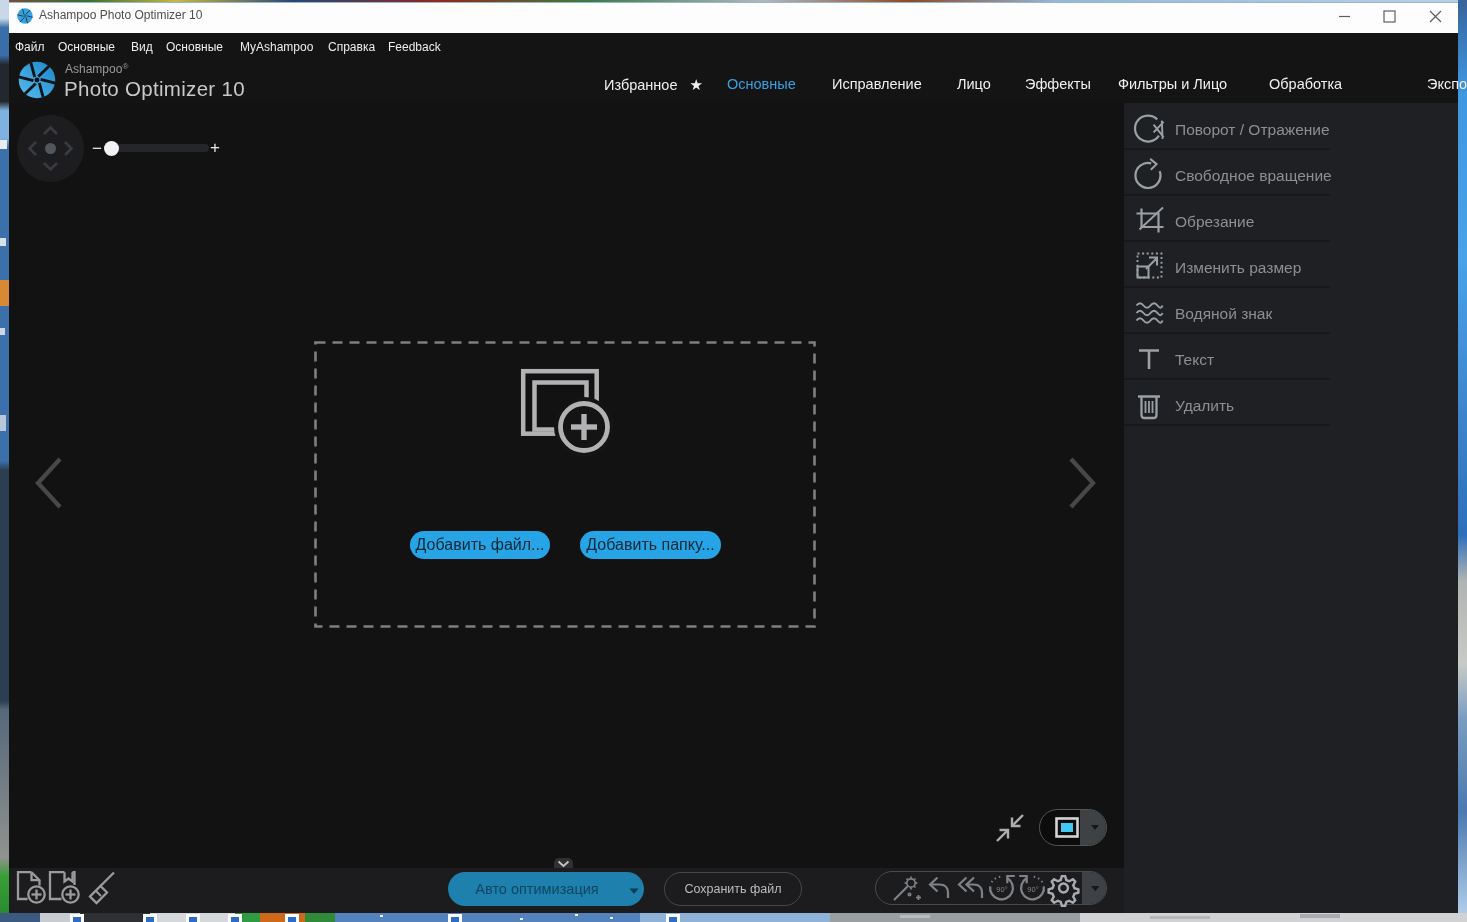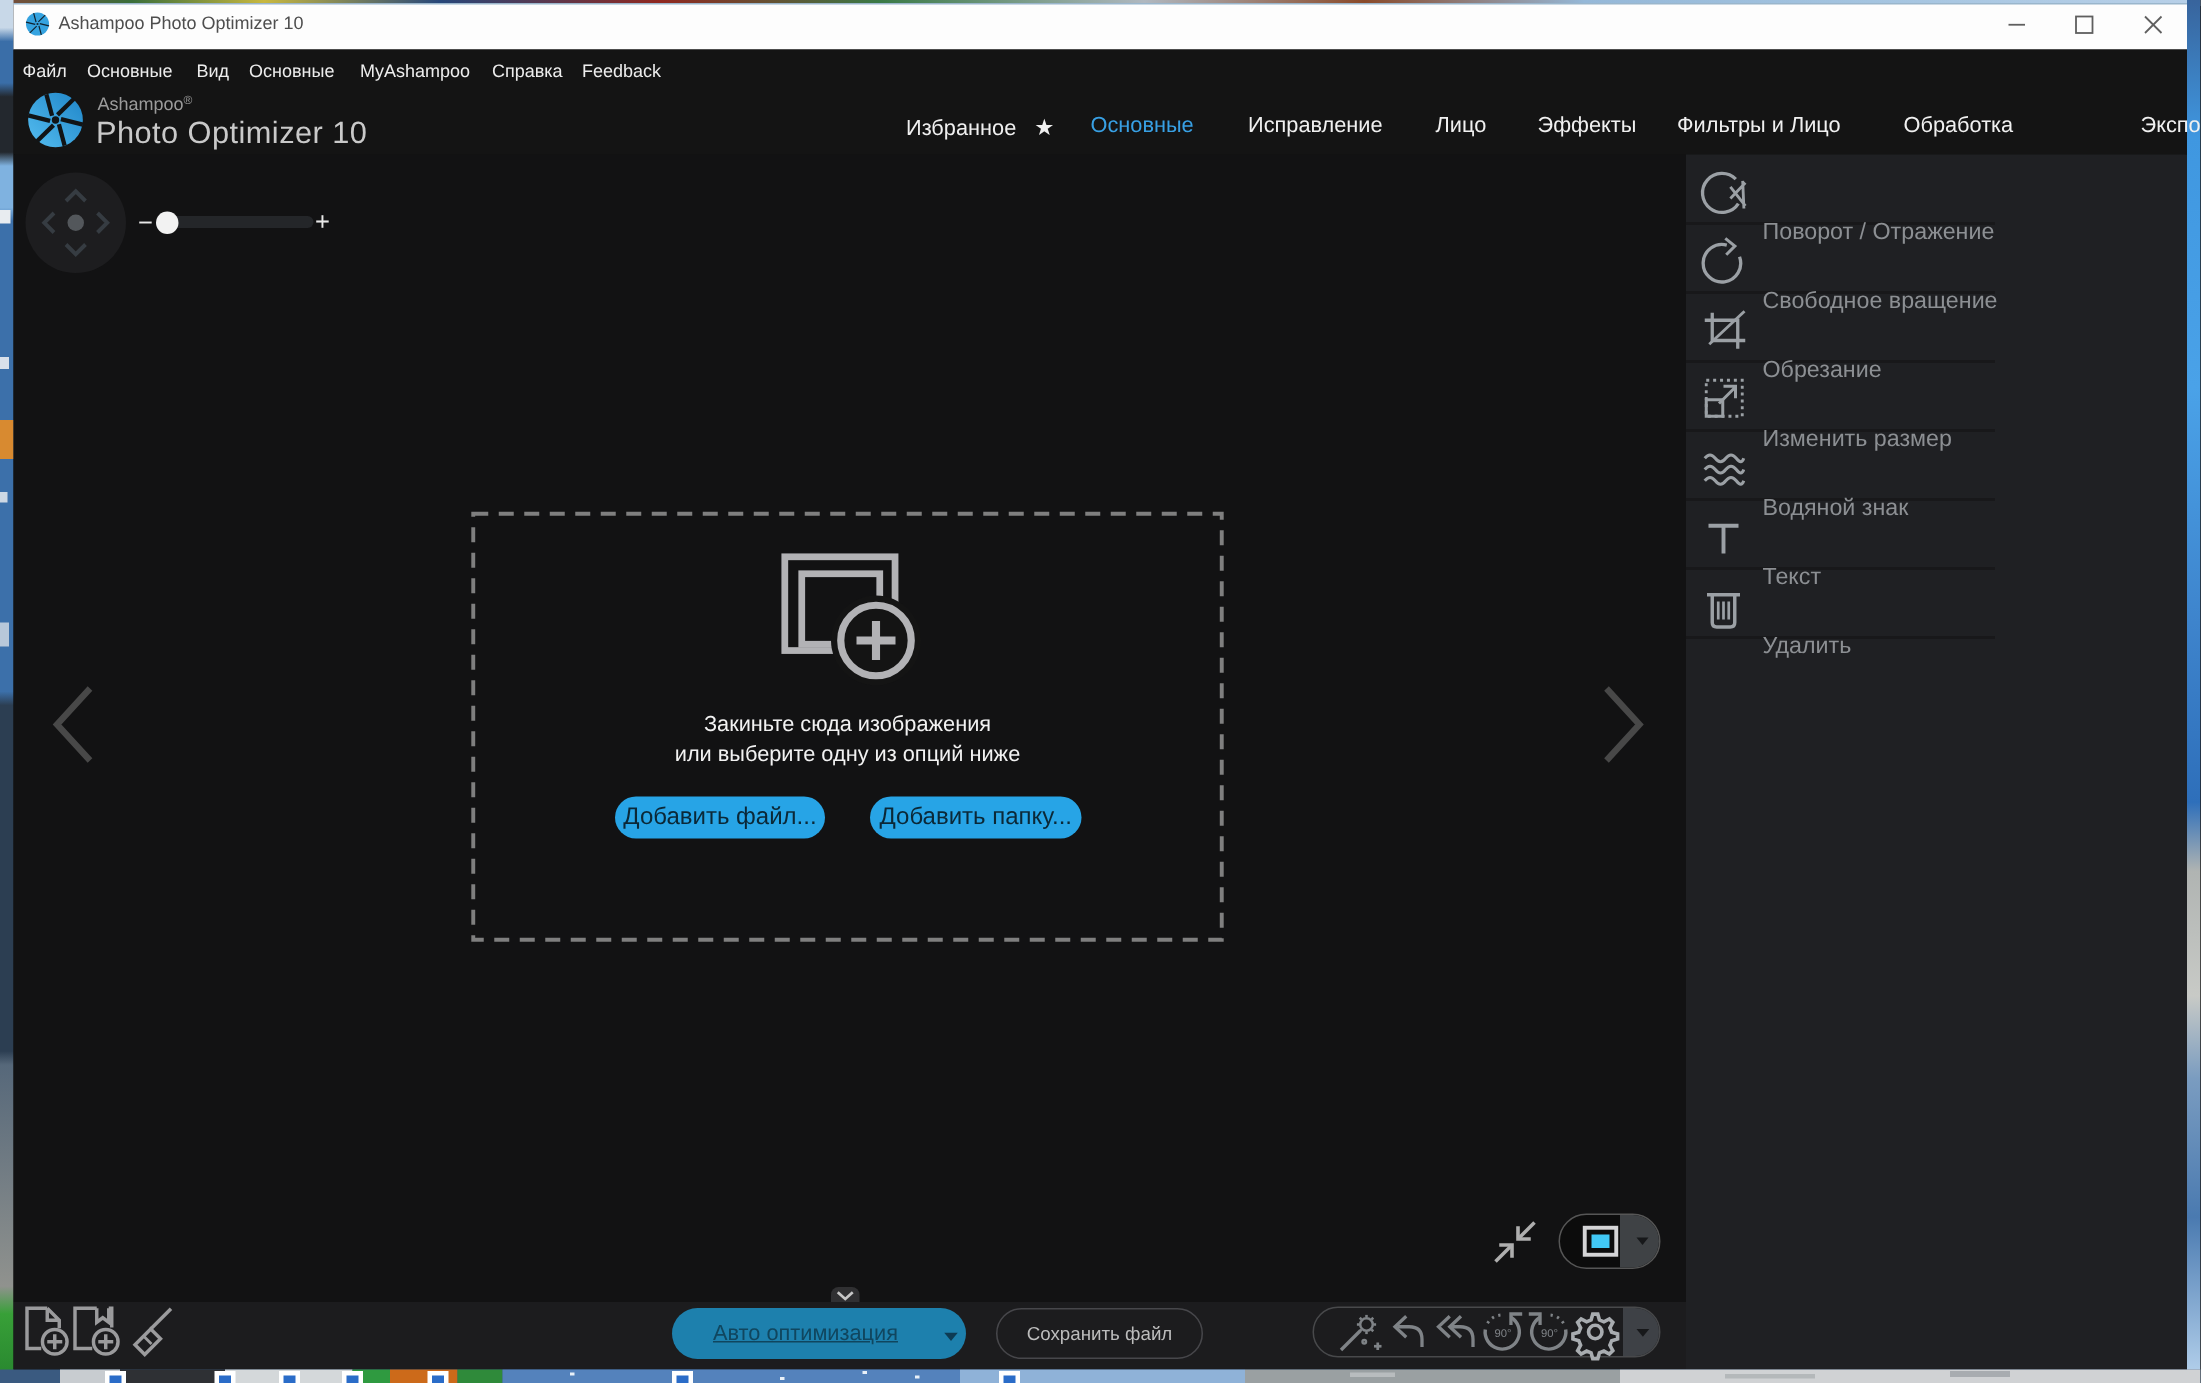--- a/index.html
+++ b/index.html
@@ -50,33 +50,33 @@
   .dzbtn { top:531px; height:28px; border-radius:14px; background:#27a4e6; color:#0b2837; font-size:16px; text-align:center; line-height:28px; position:absolute; }
   #dzbtn1 { left:410px; width:140px; }
   #dzbtn2 { left:580px; width:141px; }
   #dzlink { left:314px; top:582px; width:502px; text-align:center; font-size:13px; color:#f2f2f2; }
   #dzlink span { border-bottom:1px solid #e0e0e0; padding-bottom:2px; }
 
   
   #toolbar { left:9px; top:868px; width:1115px; height:45px; background:#1c1c1e; }
   #collapse { left:554px; top:858px; width:19px; height:10px; background:#303032; border-radius:5px 5px 0 0; }
 
-  #autobtn { left:448px; top:872px; width:196px; height:34px; border-radius:17px; background:#1d80ad; color:#10465f; font-size:14.5px; text-align:center; line-height:34px; padding-right:18px;text-decoration:underline; }
+  #autobtn { left:448px; top:872px; width:196px; height:34px; border-radius:17px; background:#1d80ad; color:#10465f; font-size:14.5px; text-align:center; line-height:34px; padding-right:18px; }
   #savebtn { left:664px; top:872px; width:138px; height:34px; border-radius:17px; border:1px solid #47474b; color:#bcbcbc; font-size:12.5px; text-align:center; line-height:32px; }
 
   #iconpill { left:875px; top:871px; width:232px; height:34px; border-radius:17px; border:1px solid #48494b; background:#1c1c1e; overflow:hidden; }
   #iconpill .dd { position:absolute; right:0; top:0; width:24px; height:34px; background:#3e4146; }
 
   #prevpill { left:1039px; top:809px; width:68px; height:37px; border-radius:18.5px; border:1px solid #565656; background:#0c0c0c; overflow:hidden; }
   #prevpill .dd { position:absolute; right:0; top:0; width:26px; height:37px; background:#3f4245; }
 
   
   #sidebar { left:1124px; top:103px; width:334px; height:810px; background:#1f2023; }
   .ssep { position:absolute; left:1124px; width:206px; height:2px; background:#18181a; }
-  .slabel { position:absolute; left:1175px; font-size:15.5px; color:#8c8f93; line-height:18px;margin-top:25px; }
+  .slabel { position:absolute; left:1175px; font-size:15.5px; color:#8c8f93; line-height:18px; }
 </style>
 </head>
 <body>
 <div id="page">
   <div class="abs" id="desk-top"></div>
   <div class="abs" id="win"></div>
   <div class="abs" id="desk-left"></div>
   <div class="abs" style="left:0;top:140px;width:7px;height:9px;background:#e8ecf0;"></div>
   <div class="abs" style="left:0;top:238px;width:6px;height:8px;background:#d8e0ea;"></div>
   <div class="abs" style="left:0;top:280px;width:9px;height:26px;background:#d88a30;"></div>
@@ -114,21 +114,20 @@
   <div class="abs" id="canvas"></div>
   <div class="abs" id="pan"></div>
   <div class="abs" id="pandot"></div>
   <div class="abs" id="zminus">−</div>
   <div class="abs" id="ztrack"></div>
   <div class="abs" id="zknob"></div>
   <div class="abs" id="zplus">+</div>
 
   <div class="abs" id="dz"></div>
   <div class="abs" id="dzicon"></div>
-  <div class="abs" id="dztext">Закиньте сюда изображения<br>или выберите одну из опций ниже</div>
   <div class="dzbtn" id="dzbtn1">Добавить файл...</div>
   <div class="dzbtn" id="dzbtn2">Добавить папку...</div>
 
   <div class="abs" id="sidebar"></div>
 
   <div class="abs" id="toolbar"></div>
   <div class="abs" id="collapse"></div>
   <div class="abs" id="autobtn">Авто оптимизация</div>
   <div class="abs" id="savebtn">Сохранить файл</div>
   <div class="abs" id="iconpill">

